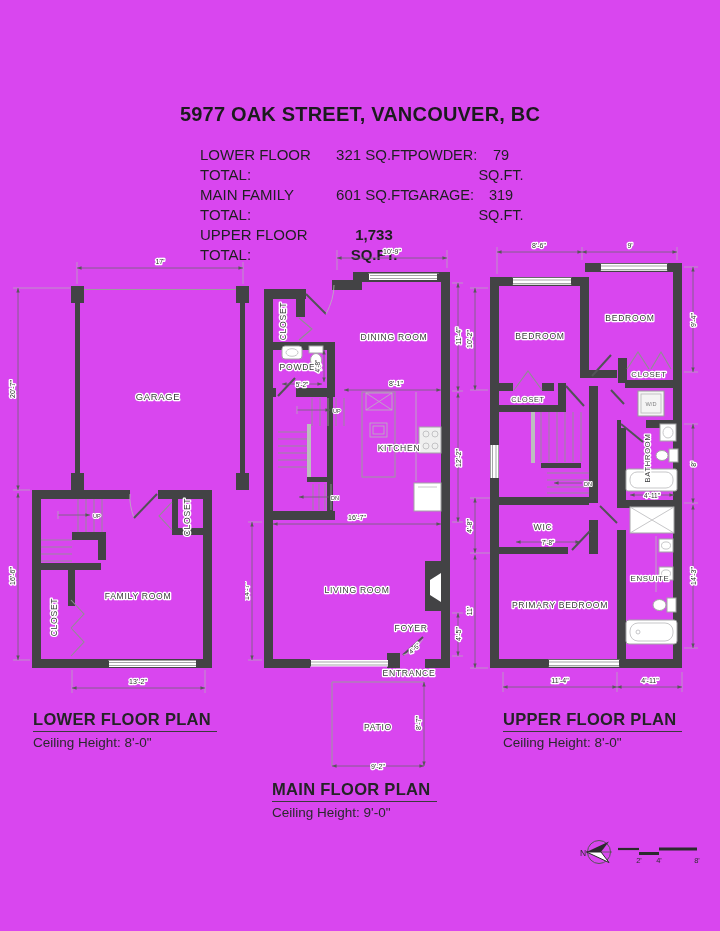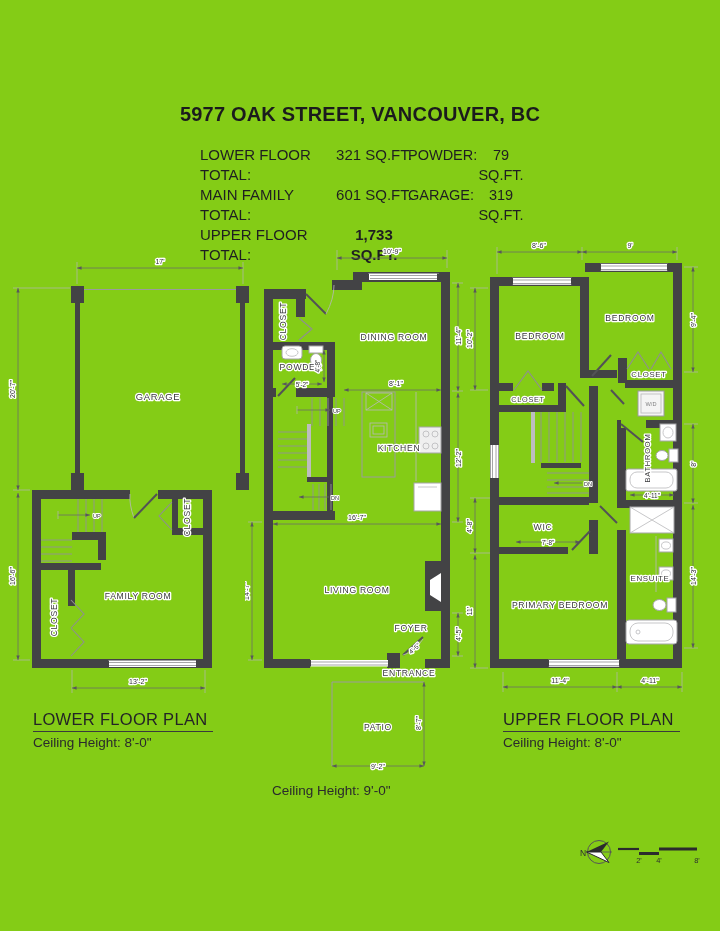--- a/index.html
+++ b/index.html
@@ -1,28 +1,28 @@
 <!DOCTYPE html>
 <html><head>
 <meta charset="utf-8">
 <style>
   html,body{margin:0;padding:0;background:#fff}
-  .page{position:relative;width:720px;height:931px;background:#84cc16;overflow:hidden;
+  .page{position:relative;width:720px;height:931px;background:#d946ef;overflow:hidden;
         font-family:"Liberation Sans",sans-serif;color:#1f1f21}
   .hdr-title{position:absolute;left:0;right:0;top:103px;text-align:center;
              font-size:20px;font-weight:700;letter-spacing:.2px;color:#1b1b1d}
   .sumA{position:absolute;left:200px;top:145px;display:grid;grid-template-columns:134px 80px;
         line-height:20px;font-size:15px;font-weight:500}
   .sumB{position:absolute;left:408px;top:145px;display:grid;grid-template-columns:64px 58px;
         line-height:20px;font-size:14.5px;font-weight:500}
   .v{text-align:center}
   .bold{font-weight:700}
   svg{position:absolute;display:block}
   .plan-title{position:absolute;color:#242426}
-  .plan-title h2{margin:0;font-size:16.5px;font-weight:400;letter-spacing:.3px;
+  .plan-title h2{margin:0;font-size:16.5px;font-weight:700;letter-spacing:.3px;
                  border-bottom:1.5px solid #3a3a3c;padding:0 6px 2px 0;display:inline-block}
   .plan-title .ch{font-size:13.5px;margin-top:3px;color:#2a2a2c}
   
   .wall{fill:#434345}
   .thin{stroke:#9b9b9d;stroke-width:1;fill:none}
   .win{stroke:#9b9b9d;stroke-width:.9;fill:none}
   .cap{fill:#434345}
   .tread{stroke:#929294;stroke-width:.9;fill:none}
   .hatch{fill:#bdbdbf}
   .ext{stroke:#b5b5b7;stroke-width:.7;fill:none}
@@ -327,20 +327,21 @@
       <line class="thin" x1="332" y1="682" x2="424" y2="682"></line>
       <line class="thin" x1="332" y1="682" x2="332" y2="766"></line>
       <line class="dimline" x1="332" y1="766" x2="424" y2="766" marker-start="url(#aM)" marker-end="url(#aM)"></line>
       <line class="dimline" x1="424" y1="682" x2="424" y2="766" marker-start="url(#aM)" marker-end="url(#aM)"></line>
       <text class="room" x="378" y="730">PATIO</text>
       <text class="dim" x="378" y="769">9'-2"</text>
       <text class="dim" x="421" y="723" transform="rotate(-90 421 723)">8'-7"</text>
     </g>
   </svg>
   <div class="plan-title" style="left:272px;top:780px">
+    <h2>MAIN FLOOR PLAN</h2>
     <div class="ch">Ceiling Height: 9'-0"</div>
   </div>
 
   <svg style="left:458px;top:235px" width="262" height="468" viewBox="458 235 262 468">
     <defs>
       <marker id="aU" viewBox="0 0 8 8" refX="7.5" refY="4" markerWidth="6.5" markerHeight="6.5" orient="auto-start-reverse">
         <path d="M0,1.2 7.5,4 0,6.8z" fill="#58585a"></path>
       </marker>
     </defs>
 

